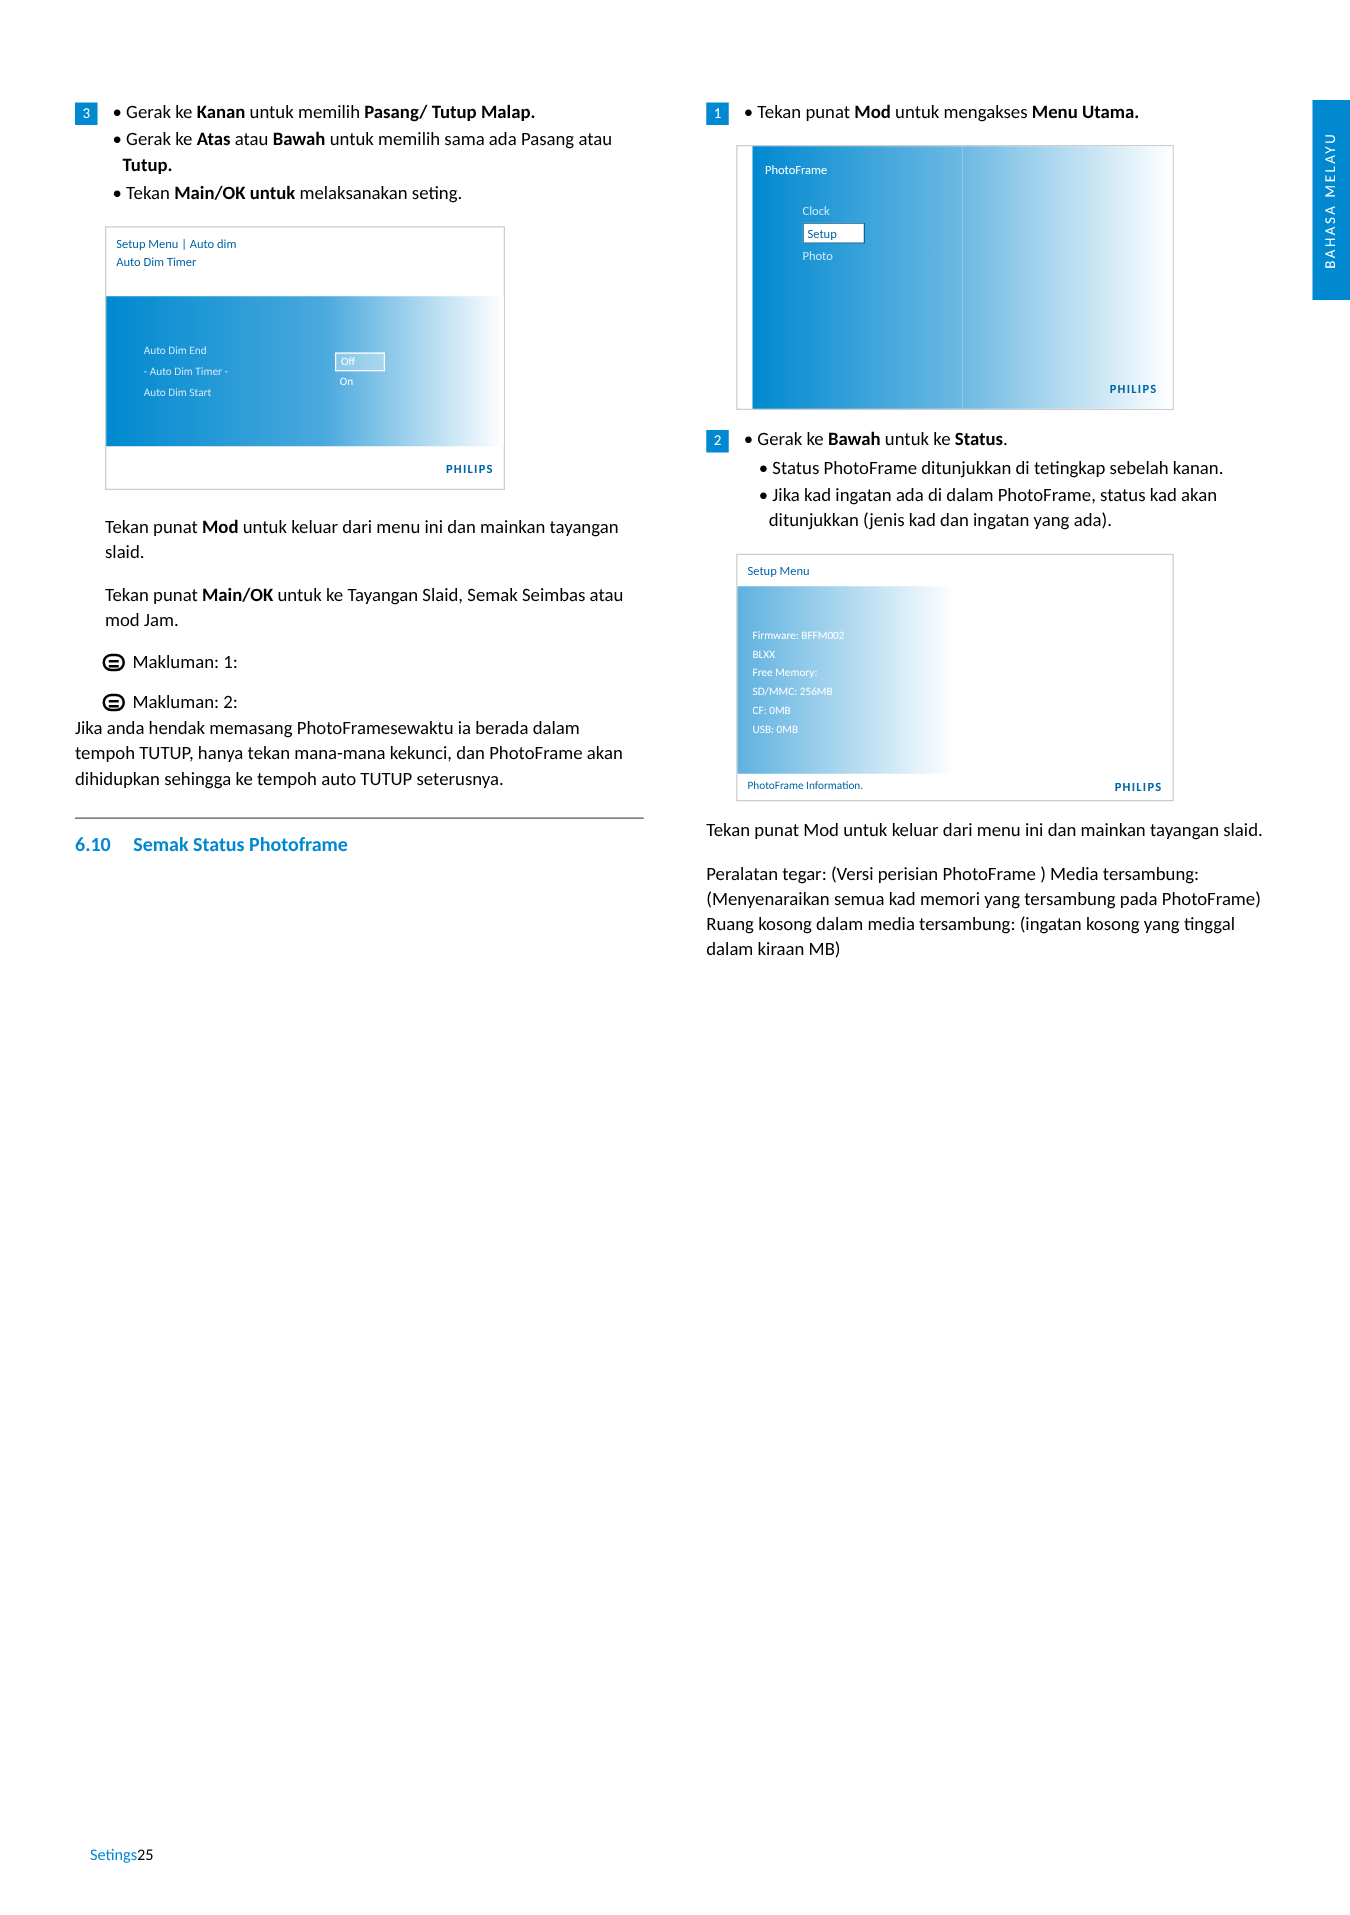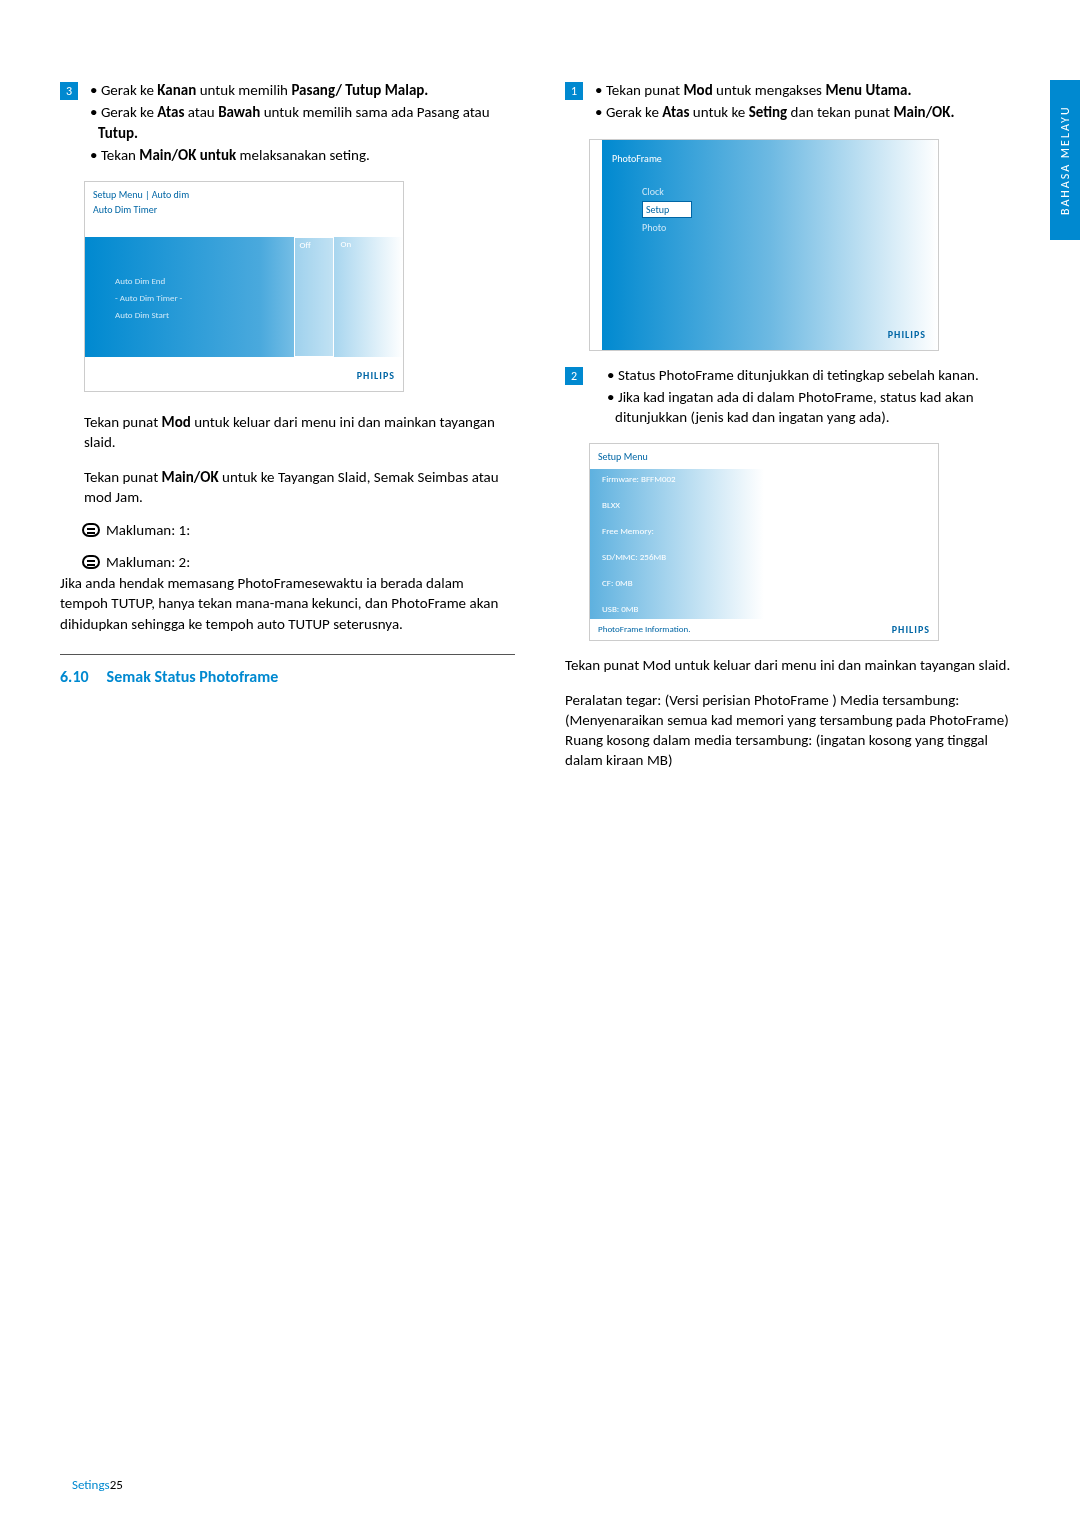--- a/index.html
+++ b/index.html
@@ -15,41 +15,41 @@
   .sub { padding-left: 24px; text-indent: -8px; line-height: 1.35; margin-bottom: 2px;}
   .sub::before { content: "• "; }
   b { font-weight: bold; }
   .screenshot { margin: 14px 0 14px 24px; border: 1px solid #ccc; padding: 0; }
   .screen-a { width: 320px; }
   .screen-a .header { font-size: 10px; color: #0066a5; padding: 6px 8px 2px; }
   .screen-a .subheader { font-size: 10px; color: #0066a5; padding: 0 8px 6px; }
   .screen-a .body { display: flex; height: 120px; margin-top: 15px; }
   .screen-a .left-pane { width: 55%; background: linear-gradient(90deg, #0089d0, #4aa9dd); display:flex; flex-direction:column; justify-content:center; padding-left:30px; gap:6px;}
   .screen-a .left-pane span { font-size: 9px; color: #cfe8f7; }
-  .screen-a .right-pane { width: 45%; background: linear-gradient(90deg, #4aa9dd, #fff); display:flex; justify-content:center; gap:2px; padding-left:8px;}
+  .screen-a .right-pane { width: 45%; background: linear-gradient(90deg, #4aa9dd, #fff); display:flex; flex-direction:column; justify-content:center; gap:2px; padding-left:8px;}
   .screen-a .opt { font-size: 9px; color: #fff; padding:1px 4px; width: 40px; }
   .screen-a .opt.sel { background: rgba(255,255,255,0.3); border:1px solid #fff;}
   .screen-a .footer { text-align: right; padding: 8px; }
   .philips { color: #0066a5; font-size: 10px; font-weight: bold; letter-spacing: 1px; }
   .screen-b { width: 350px; padding-left: 12px; }
   .screen-b .body { display:flex; height: 210px; }
   .screen-b .lp { width:50%; background: linear-gradient(90deg,#0089d0,#6db9e2); display:flex; flex-direction:column; padding-top:12px; }
   .screen-b .lp .title { font-size:10px; color:#fff; padding-left:10px; margin-bottom:20px;}
   .screen-b .lp .items { padding-left:40px; display:flex; flex-direction:column; gap:3px;}
   .screen-b .lp .item { font-size:10px; color:#cfe8f7; }
   .screen-b .lp .item.sel { background:#fff; color:#0066a5; border:1px solid #0066a5; padding:1px 3px; width:50px;}
   .screen-b .rp { width:50%; background: linear-gradient(90deg,#6db9e2,#fff); position:relative;}
   .screen-b .footer { text-align:right; padding:0 8px 4px; position:absolute; bottom:4px; right:4px;}
   .screen-c { width: 350px; }
   .screen-c .hdr { font-size:10px; color:#0066a5; padding:6px 8px;}
   .screen-c .body { display:flex; height:150px;}
   .screen-c .lp { width:50%; background:linear-gradient(90deg,#0089d0,#5eb1df); padding:14px 0 0 28px; display:flex; flex-direction:column; gap:4px;}
   .screen-c .lp span { font-size:9px; color:#cfe8f7;}
   .screen-c .lp .sel { background:#fff; color:#0066a5; border:1px solid #0066a5; padding:1px 3px; width:50px;}
-  .screen-c .rp { width:50%; background:linear-gradient(90deg,#5eb1df,#fff); padding:4px 0 0 12px; display:flex; flex-direction:column; gap:15px;}
+  .screen-c .rp { width:50%; background:linear-gradient(90deg,#5eb1df,#fff); padding:34px 0 0 12px; display:flex; flex-direction:column; gap:4px;}
   .screen-c .rp span { font-size:9px; color:#fff;}
   .screen-c .ftr { display:flex; justify-content:space-between; padding:4px 8px; font-size:9px; color:#0066a5;}
   .note-icon { display:inline-block; width:18px; height:14px; border:2px solid #000; border-radius:7px; position:relative; margin-right:6px; vertical-align:middle;}
   .note-icon::after { content:""; position:absolute; width:8px; height:2px; background:#000; top:3px; left:3px; box-shadow:0 4px 0 #000;}
   .note-head { margin-top:14px; margin-bottom:2px; display:flex; align-items:center;padding-left:22px;}
   .para { line-height:1.35; margin-bottom:4px;}
   hr { border:none; border-top:1px solid #555; margin:20px 0 12px;}
   .section-title { color:#0089d0; font-weight:bold; font-size:16px; margin-bottom:12px;}
   .section-title .num { margin-right:18px;}
   .page-footer { position:absolute; bottom:40px; left:72px; right:60px; display:flex; font-size:13px;}
@@ -105,21 +105,20 @@
 
     <hr>
     <div class="section-title"><span class="num">6.10</span><span>Semak Status Photoframe</span></div>
   </div>
 
   <div class="col">
     <div class="step">
       <div class="step-num">1</div>
       <div class="step-body">
         <div class="bullet"><span>Tekan punat </span><b>Mod</b><span> untuk mengakses </span><b>Menu Utama.</b></div>
-        <div class="bullet"><span>Gerak ke </span><b>Atas</b><span> untuk ke </span><b>Seting</b><span> dan tekan punat </span><b>Main/OK.</b></div>
       </div>
     </div>
 
     <div class="screenshot screen-b">
       <div class="body">
         <div class="lp">
           <div class="title">PhotoFrame</div>
           <div class="items">
             <div class="item">Clock</div>
             <div class="item sel">Setup</div>
@@ -128,20 +127,21 @@
         </div>
         <div class="rp">
           <div class="footer"><span class="philips">PHILIPS</span></div>
         </div>
       </div>
     </div>
 
     <div class="step">
       <div class="step-num">2</div>
       <div class="step-body">
+        <div class="bullet"><span>Gerak ke </span><b>Bawah</b><span> untuk ke </span><b>Status</b>.</div>
         <div class="sub">Status PhotoFrame ditunjukkan di tetingkap sebelah kanan.</div>
         <div class="sub">Jika kad ingatan ada di dalam PhotoFrame, status kad akan ditunjukkan (jenis kad dan ingatan yang ada).</div>
       </div>
     </div>
 
     <div class="screenshot screen-c">
       <div class="hdr">Setup Menu</div>
       <div class="body">
         <div class="rp">
           <span>Firmware: BFFM002</span>

